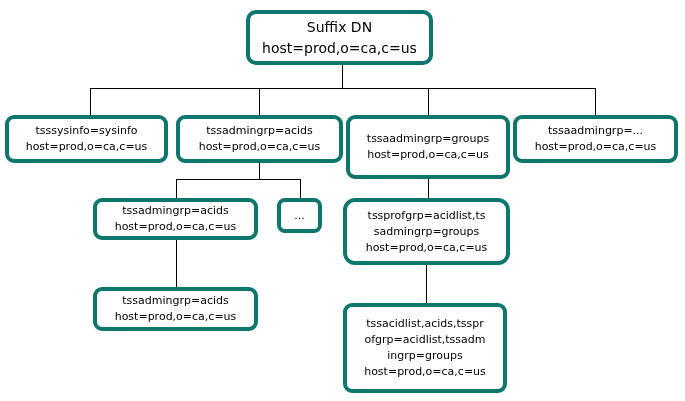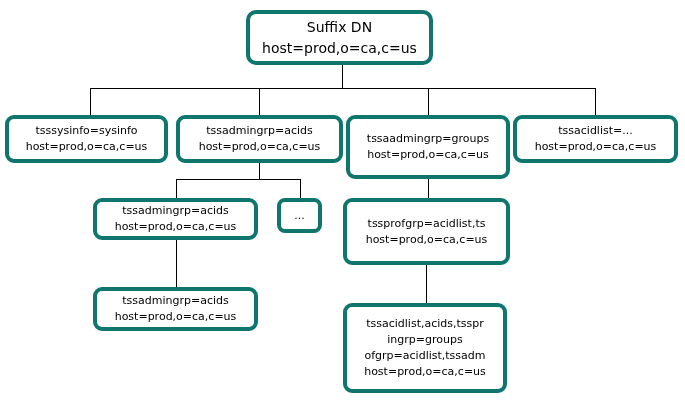--- a/index.html
+++ b/index.html
@@ -66,43 +66,44 @@
     <div class="ln">tssadmingrp=acids</div>
     <div class="ln">host=prod,o=ca,c=us</div>
   </div>
 
   <div class="node" style="left:346px;top:115px;width:164px;height:64px;">
     <div class="ln">tssaadmingrp=groups</div>
     <div class="ln">host=prod,o=ca,c=us</div>
   </div>
 
   <div class="node" style="left:513px;top:115px;width:165px;height:48px;">
-    <div class="ln">tssacidlist=...</div>
+    <div class="ln">tssaadmingrp=...</div>
     <div class="ln">host=prod,o=ca,c=us</div>
   </div>
 
   <div class="node" style="left:93px;top:198px;width:165px;height:42px;">
     <div class="ln">tssadmingrp=acids</div>
     <div class="ln">host=prod,o=ca,c=us</div>
   </div>
 
   <div class="node small" style="left:277px;top:198px;width:45px;height:35px;">
     <div class="ln">...</div>
   </div>
 
-  <div class="node" style="left:343px;top:198px;width:167px;height:67px;">
+  <div class="node" style="left:343px;top:198px;width:167px;height:67px;border-radius:12px;">
     <div class="ln">tssprofgrp=acidlist,ts</div>
+    <div class="ln">sadmingrp=groups</div>
     <div class="ln">host=prod,o=ca,c=us</div>
   </div>
 
   <div class="node" style="left:93px;top:287px;width:165px;height:44px;">
     <div class="ln">tssadmingrp=acids</div>
     <div class="ln">host=prod,o=ca,c=us</div>
   </div>
 
   <div class="node" style="left:343px;top:303px;width:164px;height:90px;">
     <div class="ln">tssacidlist,acids,tsspr</div>
+    <div class="ln">ofgrp=acidlist,tssadm</div>
     <div class="ln">ingrp=groups</div>
-    <div class="ln">ofgrp=acidlist,tssadm</div>
     <div class="ln">host=prod,o=ca,c=us</div>
   </div>
 
 </div>
 
 </body></html>

